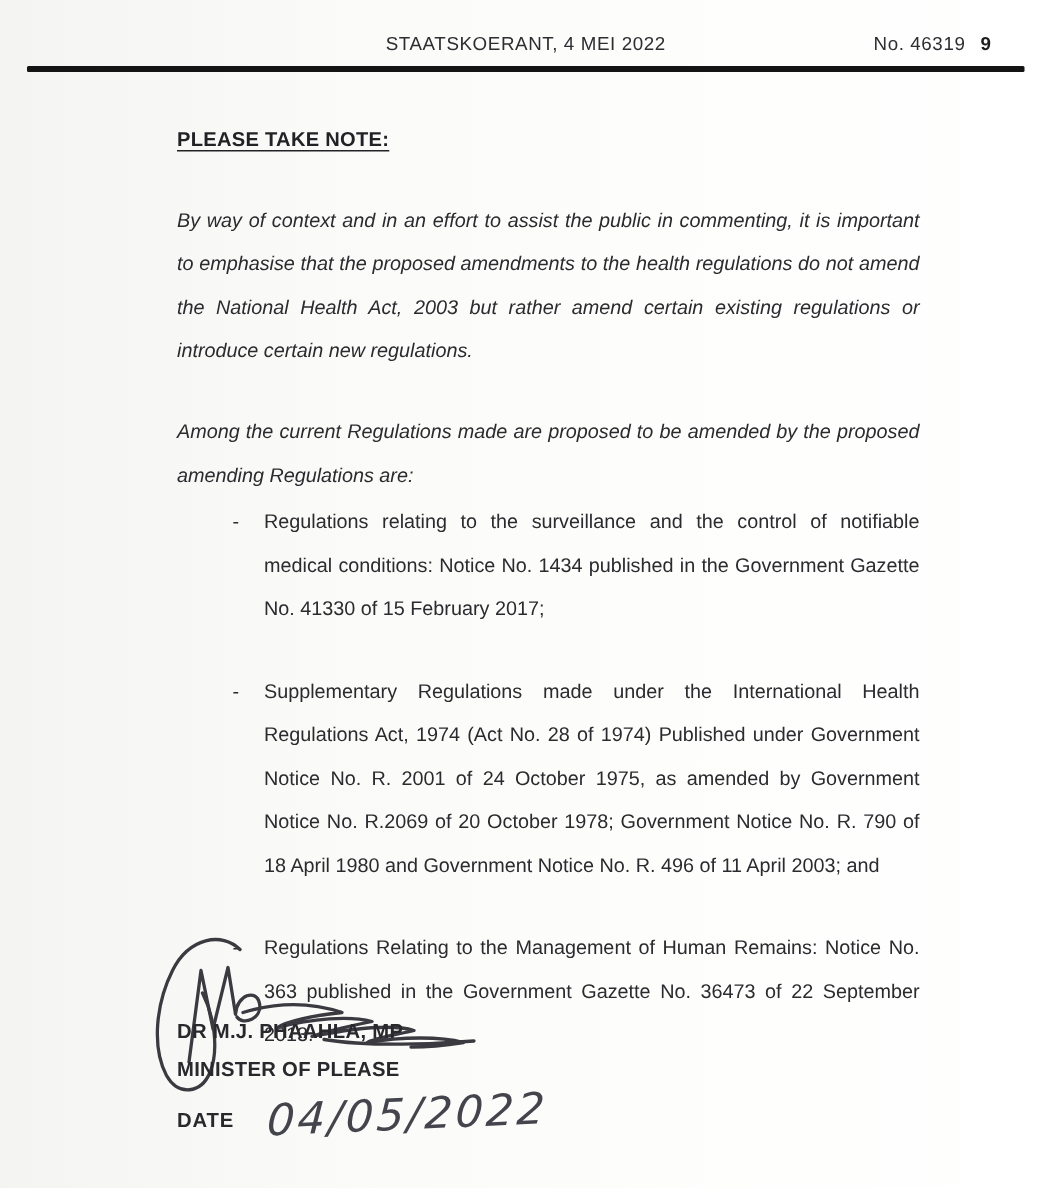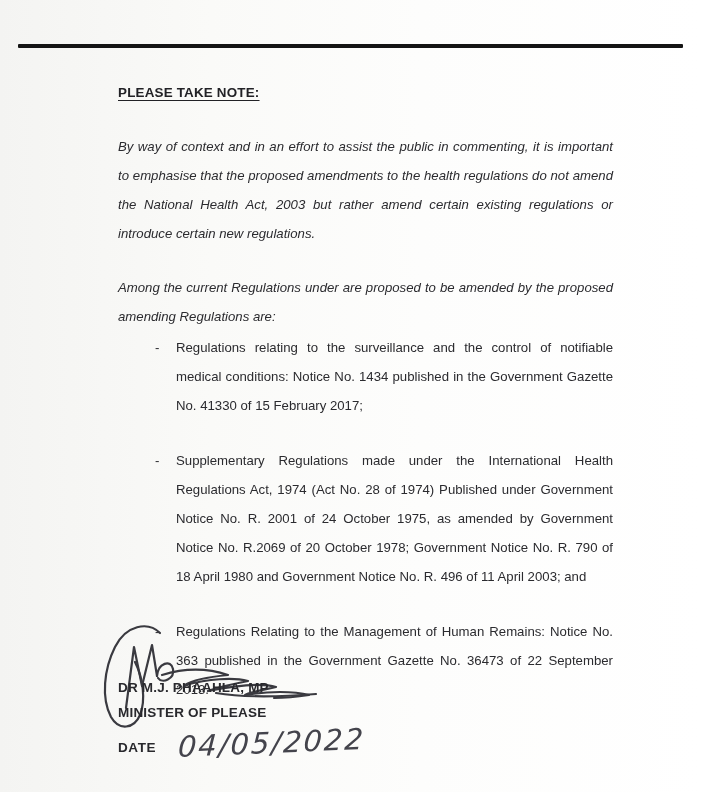--- a/index.html
+++ b/index.html
@@ -90,27 +90,33 @@
     transform-origin:left bottom;
     letter-spacing:2px;
     vertical-align:middle;
   }
 </style>
 </head>
 <body>
 
 <div class="sheet">
 
+  <div class="gz-header">
+    <span class="center-title">STAATSKOERANT, 4 MEI 2022</span>
+    <span class="right-block">
+      <span>No. 46319</span><span class="page-no">9</span>
+    </span>
+  </div>
   <div class="rule"></div>
 
   <div class="content">
     <div class="note-heading">PLEASE TAKE NOTE:</div>
 
     <p class="para">By way of context and in an effort to assist the public in commenting, it is important to emphasise that the proposed amendments to the health regulations do not amend the National Health Act, 2003 but rather amend certain existing regulations or introduce certain new regulations.</p>
-    <p class="para tight">Among the current Regulations under are proposed to be amended by the proposed amending Regulations are:</p>
+    <p class="para tight">Among the current Regulations made are proposed to be amended by the proposed amending Regulations are:</p>
 
     <div class="bullets">
       <div class="bullet">
         <span class="dash">-</span>
         <span class="btxt">Regulations relating to the surveillance and the control of notifiable medical conditions: Notice No. 1434 published in the Government Gazette No. 41330 of 15 February 2017;</span>
       </div>
       <div class="bullet">
         <span class="dash">-</span>
         <span class="btxt">Supplementary Regulations made under the International Health Regulations Act, 1974 (Act No. 28 of 1974) Published under Government Notice No. R. 2001 of 24 October 1975, as amended by Government Notice No. R.2069 of 20 October 1978; Government Notice No. R. 790 of 18 April 1980 and Government Notice No. R. 496 of 11 April 2003; and</span>
       </div>

